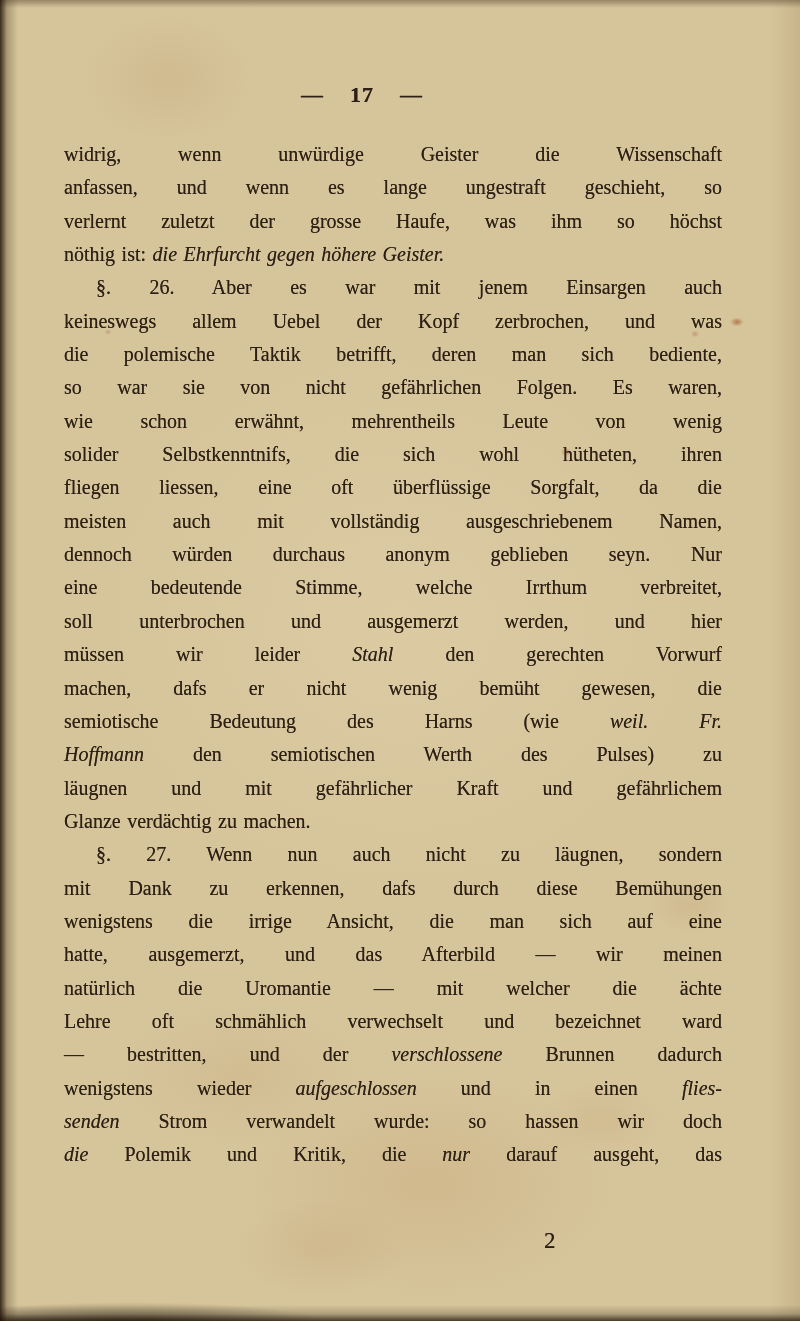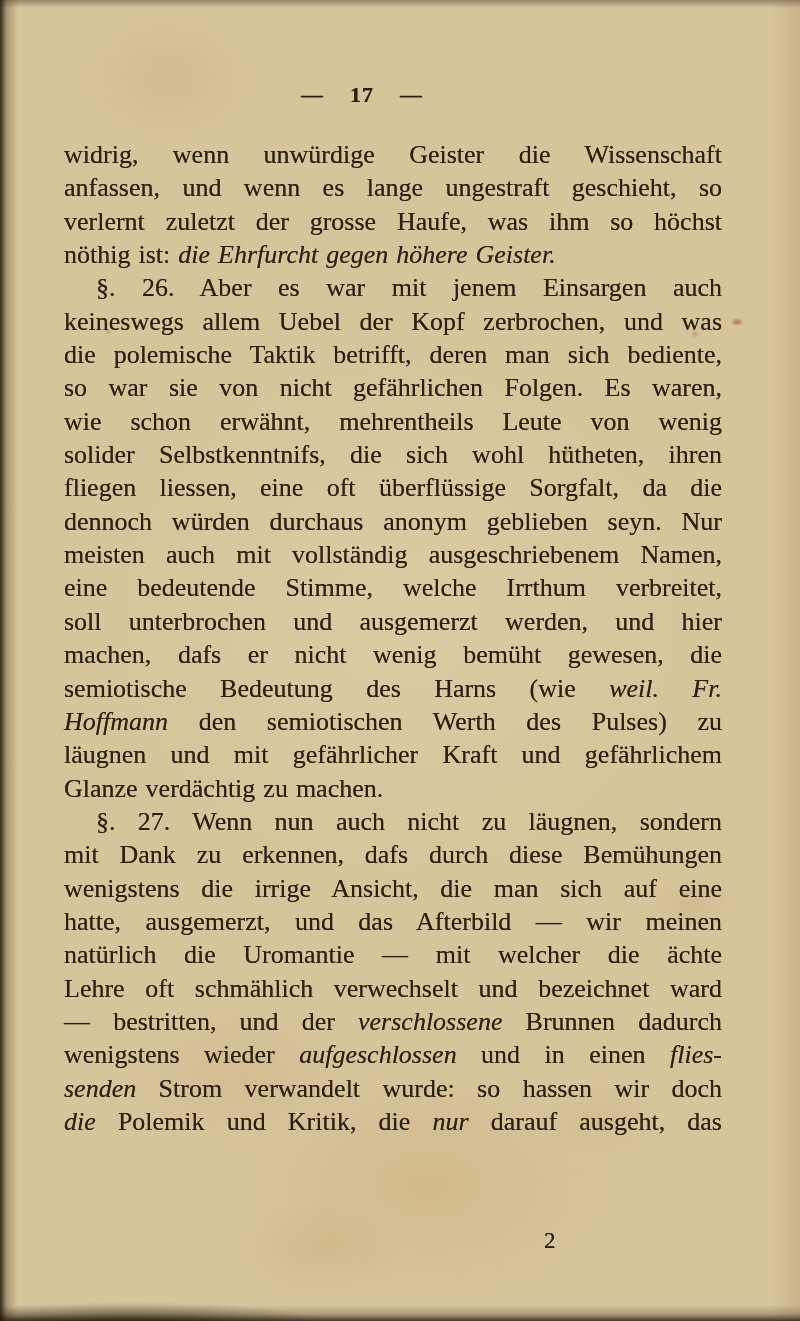--- a/index.html
+++ b/index.html
@@ -48,21 +48,21 @@
     font-size: 22px;
     font-weight: bold;
     letter-spacing: 1px;
     text-shadow: 0 0 0.6px rgba(44,32,20,0.7);
   }
   .text-block {
     position: absolute;
     left: 64px;
     top: 138px;
     width: 658px;
-    font-size: 26px;
+    font-size: 20px;
     text-shadow: 0 0 0.6px rgba(44,32,20,0.65);
     word-spacing: 1.5px;
     font-family: Liberation Serif, serif;
   }
   .line {
     height: 33.35px;
     line-height: 33.35px;
     text-align: justify;
     text-align-last: justify;
     white-space: normal;
@@ -95,24 +95,25 @@
       <div class="line"><span>anfassen, und wenn es lange ungestraft geschieht, so</span></div>
       <div class="line"><span>verlernt zuletzt der grosse Haufe, was ihm so höchst</span></div>
       <div class="line no-just"><span>nöthig ist: </span><span class="it">die Ehrfurcht gegen höhere Geister.</span></div>
       <div class="line indent"><span>§. 26.  Aber es war mit jenem Einsargen auch</span></div>
       <div class="line"><span>keineswegs allem Uebel der Kopf zerbrochen, und was</span></div>
       <div class="line"><span>die polemische Taktik betrifft, deren man sich bediente,</span></div>
       <div class="line"><span>so war sie von nicht gefährlichen Folgen. Es waren,</span></div>
       <div class="line"><span>wie schon erwähnt, mehrentheils Leute von wenig</span></div>
       <div class="line"><span>solider Selbstkenntnifs, die sich wohl hütheten, ihren</span></div>
       <div class="line"><span>fliegen liessen, eine oft überflüssige Sorgfalt, da die</span></div>
+      <div class="line"><span>meisten auch mit vollständig ausgeschriebenem Namen,</span></div>
       <div class="line"><span>dennoch würden durchaus anonym geblieben seyn. Nur</span></div>
-      <div class="line"><span>meisten auch mit vollständig ausgeschriebenem Namen,</span></div>
       <div class="line"><span>eine bedeutende Stimme, welche Irrthum verbreitet,</span></div>
       <div class="line"><span>soll unterbrochen und ausgemerzt werden, und hier</span></div>
+      <div class="line"><span>müssen wir leider </span><span class="it">Stahl</span><span> den gerechten Vorwurf</span></div>
       <div class="line"><span>machen, dafs er nicht wenig bemüht gewesen, die</span></div>
       <div class="line"><span>semiotische Bedeutung des Harns (wie </span><span class="it">weil. Fr.</span></div>
       <div class="line"><span class="it">Hoffmann</span><span> den semiotischen Werth des Pulses) zu</span></div>
       <div class="line"><span>läugnen und mit gefährlicher Kraft und gefährlichem</span></div>
       <div class="line no-just"><span>Glanze verdächtig zu machen.</span></div>
       <div class="line indent"><span>§. 27.  Wenn nun auch nicht zu läugnen, sondern</span></div>
       <div class="line"><span>mit Dank zu erkennen, dafs durch diese Bemühungen</span></div>
       <div class="line"><span>wenigstens die irrige Ansicht, die man sich auf eine</span></div>
       <div class="line"><span>hatte, ausgemerzt, und das Afterbild — wir meinen</span></div>
       <div class="line"><span>natürlich die Uromantie — mit welcher die ächte</span></div>

